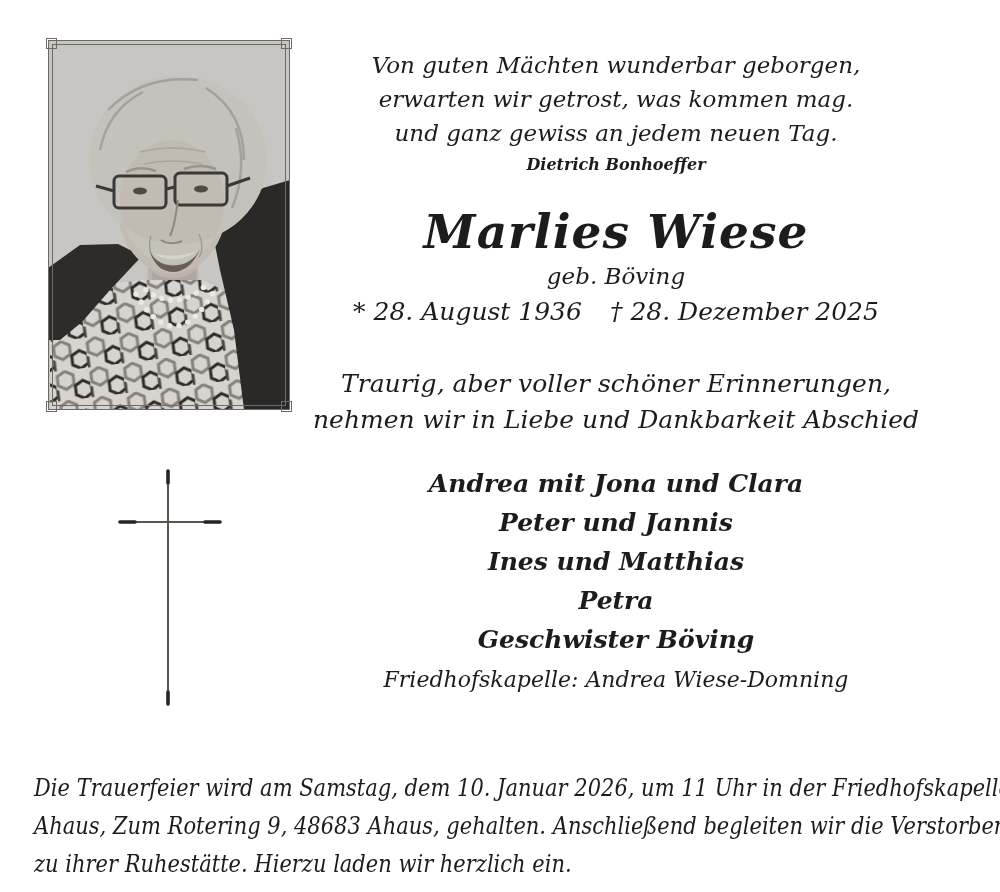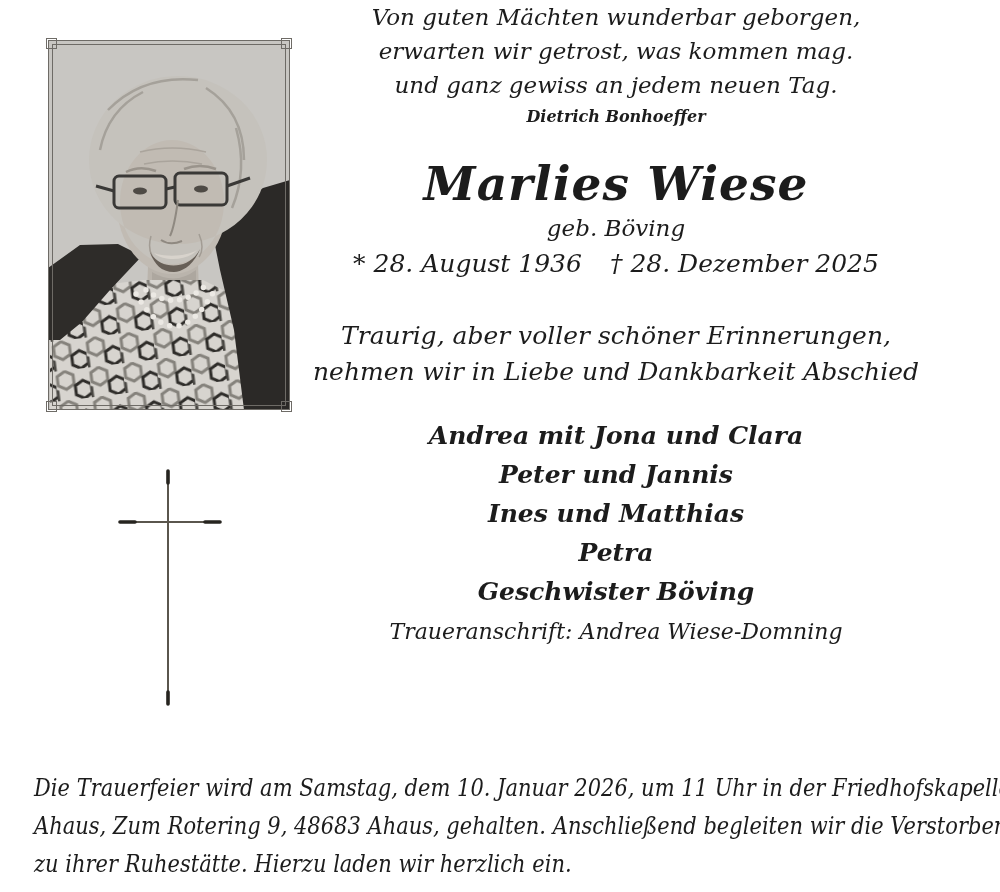--- a/index.html
+++ b/index.html
@@ -18,21 +18,21 @@
   .knot.tl{left:-2px;top:-2px;}
   .knot.tr{right:-2px;top:-2px;}
   .knot.bl{left:-2px;bottom:-2px;}
   .knot.br{right:-2px;bottom:-2px;}
 
   
   .cross-wrap{position:absolute;left:90px;top:452px;width:160px;height:266px;}
 
   
   .right-col{position:absolute;left:312px;top:0;width:608px;text-align:center;}
-  .quote{font-style:italic;font-size:23px;line-height:34px;}
+  .quote{margin-top:48px;font-style:italic;font-size:23px;line-height:34px;}
   .quote-attr{margin-top:4px;font-style:italic;font-weight:600;font-size:16px;line-height:22px;}
   .deceased-name{margin-top:26px;font-style:italic;font-weight:bold;font-size:47px;line-height:60px;letter-spacing:1px;}
   .maiden{margin-top:0;font-style:italic;font-size:23px;line-height:28px;}
   .dates{margin-top:6px;font-style:italic;font-size:25px;line-height:32px;}
   .dates-gap{display:inline-block;width:28px;}
   .message{margin-top:38px;font-style:italic;font-size:25px;line-height:36px;}
   .mourners{margin-top:26px;font-style:italic;font-weight:bold;font-size:25px;line-height:39px;}
   .condolence{margin-top:6px;font-style:italic;font-size:22px;line-height:30px;}
 
   
@@ -143,21 +143,21 @@
 
     <div class="mourners">
       <div>Andrea mit Jona und Clara</div>
       <div>Peter und Jannis</div>
       <div>Ines und Matthias</div>
       <div>Petra</div>
       <div>Geschwister Böving</div>
     </div>
 
     <div class="condolence">
-      <div>Traueranschrift: Andrea Wiese-Domning</div>
+      <div>Friedhofskapelle: Andrea Wiese-Domning</div>
     </div>
 
   </div>
 
   <div class="notice">
     <div class="notice-line"><span class="condensed">Die Trauerfeier wird am Samstag, dem 10. Januar 2026, um 11 Uhr in der Friedhofskapelle</span></div>
     <div class="notice-line"><span class="condensed">Ahaus, Zum Rotering 9, 48683 Ahaus, gehalten. Anschließend begleiten wir die Verstorbene</span></div>
     <div class="notice-line"><span class="condensed">zu ihrer Ruhestätte. Hierzu laden wir herzlich ein.</span></div>
   </div>
 

